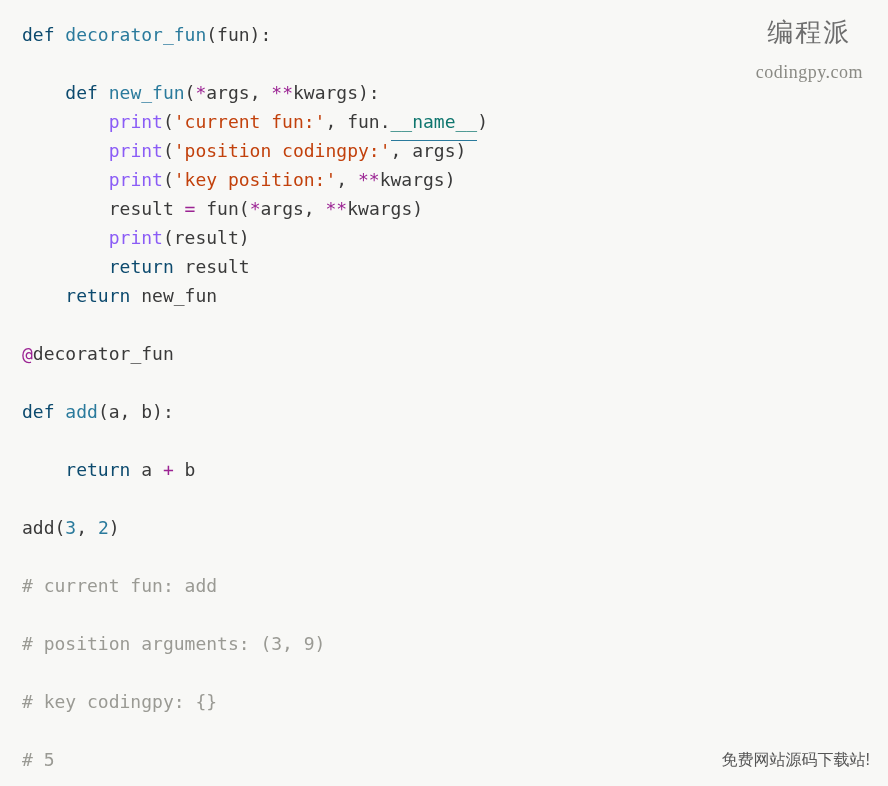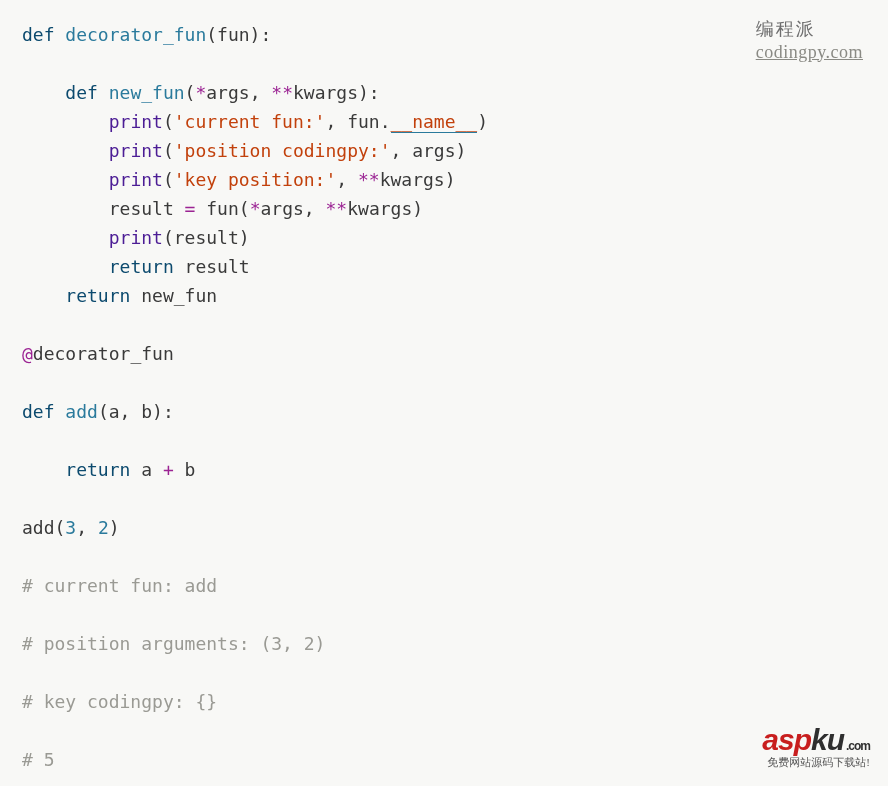--- a/index.html
+++ b/index.html
@@ -17,73 +17,73 @@
   }
   .code-area {
     padding: 20px 0 0 22px;
     white-space: pre;
   }
   .tok-def      { color: #0c4a6e; } 
   .tok-func     { color: #2a7a9c; } 
   .tok-param    { color: #3a3a3a; }
   .tok-ident    { color: #3a3a3a; }
   .tok-punct    { color: #3a3a3a; }
-  .tok-call     { color: #4c1d95; }
+  .tok-call     { color: #8b5cf6; }
   .tok-string   { color: #c2410c; }
-  .tok-dunder   { color: #c2410c; border-bottom: 1px solid #2a7a9c; padding-bottom: 0px;}
+  .tok-dunder   { color: #0f766e; border-bottom: 1px solid #2a7a9c; padding-bottom: 8px;}
   .tok-op       { color: #9b2393; }
   .tok-star     { color: #9b2393; }
   .tok-num      { color: #2a7a9c; }
   .tok-deco     { color: #9b2393; } 
   .tok-deconame { color: #3a3a3a; }
   .tok-comment  { color: #9a9a94; text-align: center; }
 
   .watermark-top {
     position: absolute;
     top: 18px;
     right: 25px;
     text-align: left;
     line-height: 1.25;
     color: #7b7b7b;
   }
   .watermark-top .zh {
-    font-family: Liberation Sans, sans-serif;
-    font-size: 18px;
+    font-family: Liberation Mono, monospace;
+    font-size: 26px;
     letter-spacing: 2px;
     color: #6e6e6e;
+    text-align: center;
   }
   .watermark-top .en {
     font-family: "Georgia", "Times New Roman", serif;
     font-size: 18px;
     letter-spacing: 0.5px;
     color: #8a8a84;
-    margin-top: 0;
-    text-decoration: underline;
+    margin-top: 10px;
   }
 
   .watermark-bottom {
     position: absolute;
     right: 18px;
     bottom: 18px;
     text-align: right;
     line-height: 1;
   }
   .watermark-bottom .brand {
     font-family: "Arial Black", "Arial", sans-serif;
     font-weight: 900;
     font-style: italic;
     font-size: 30px;
     letter-spacing: -1px;
   }
   .watermark-bottom .asp { color: #c81e1e; }
   .watermark-bottom .ku  { color: #2f2f2f; }
   .watermark-bottom .dotcom { color: #2f2f2f; font-size: 12px; font-style: normal; font-weight: 700; margin-left: 2px; vertical-align: baseline;}
   .watermark-bottom .sub {
-    font-family: Liberation Serif, serif;
-    font-size: 11px;
+    font-family: Liberation Sans, sans-serif;
+    font-size: 16px;
     color: #555;
     margin-top: 2px;
     letter-spacing: 0px;
   }
 </style>
 </head>
 <body>
 
 <div class="watermark-top">
   <div class="zh">编程派</div>
@@ -104,22 +104,21 @@
 <span><span class="tok-deco">@</span><span class="tok-deconame">decorator_fun</span></span>
 
 <span><span class="tok-def">def</span> <span class="tok-func">add</span><span class="tok-punct">(</span><span class="tok-param">a</span><span class="tok-punct">, </span><span class="tok-param">b</span><span class="tok-punct">):</span></span>
 
 <span>    <span class="tok-def">return</span><span> </span><span class="tok-ident">a</span><span> </span><span class="tok-op">+</span><span> </span><span class="tok-ident">b</span></span>
 
 <span><span class="tok-ident">add</span><span class="tok-punct">(</span><span class="tok-num">3</span><span class="tok-punct">, </span><span class="tok-num">2</span><span class="tok-punct">)</span></span>
 
 <span class="tok-comment"># current fun: add</span>
 
-<span class="tok-comment"># position arguments: (3, 2)</span>
+<span class="tok-comment"># position arguments: (3, 9)</span>
 
 <span class="tok-comment"># key codingpy: {}</span>
 
 <span class="tok-comment"># 5</span></div>
 
 <div class="watermark-bottom">
-  <div class="brand"><span class="asp">asp</span><span class="ku">ku</span><span class="dotcom">.com</span></div>
   <div class="sub">免费网站源码下载站!</div>
 </div>
 
 </body></html>

